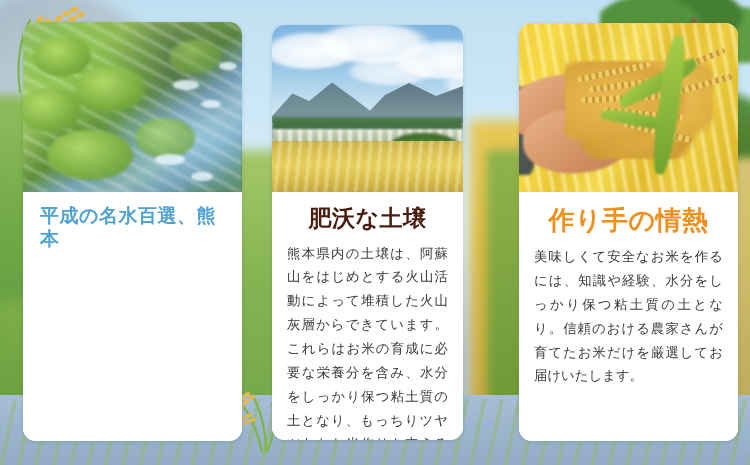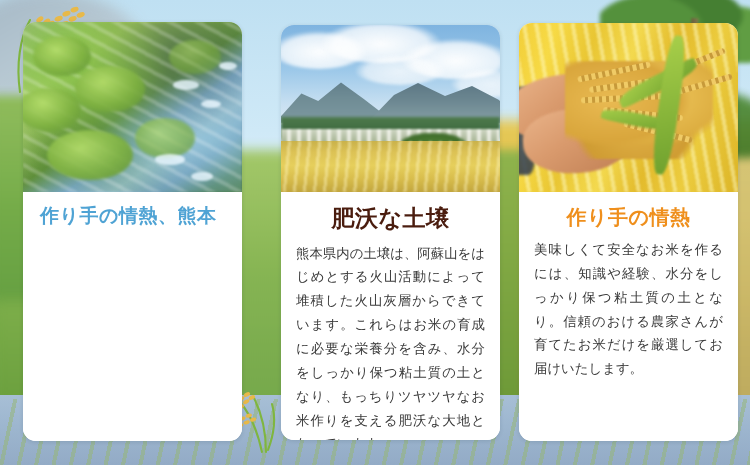--- a/index.html
+++ b/index.html
@@ -189,28 +189,28 @@
     text-justify: inter-character;
   }
 
   
   #card-1 { left: 23px; top: 22px; width: 219px; height: 419px; }
   #card-1 .card-photo { height: 170px; }
   #card-1 .card-title { color: #4fa3d4; font-size: 19px; text-align: left; padding-left: 1px; }
   #card-1 .card-body { padding: 0 16px; }
 
   
-  #card-2 { left: 281px; top: 25px; width: 219px; height: 415px; }
+  #card-2 { left: 272px; top: 25px; width: 191px; height: 415px; }
   #card-2 .card-photo { height: 167px; }
   #card-2 .card-title { color: #4a1c0e; font-size: 23px; }
 
   
   #card-3 { left: 519px; top: 23px; width: 219px; height: 418px; }
   #card-3 .card-photo { height: 169px; }
-  #card-3 .card-title { color: #ef8f1c; font-size: 20px; }
+  #card-3 .card-title { color: #ef8f1c; font-size: 26px; }
 
   
   .photo-spring {
     position: absolute; inset: 0;
     background:
       linear-gradient(118deg, rgba(255,255,255,.30) 0%, rgba(255,255,255,0) 30%),
       linear-gradient(145deg,
         #6f9e3e 0%, #88b84b 12%, #a9cf5f 24%,
         #7fae48 38%, #5f8f3a 50%,
         #7aa9cf 62%, #9cc3d9 72%,
@@ -442,21 +442,21 @@
       <div class="spring-blob" style="left:24px;  top:108px; width:86px; height:50px;"></div>
       <div class="spring-blob" style="left:112px; top:96px;  width:60px; height:40px; opacity:.7;"></div>
       <div class="spring-blob" style="left:146px; top:18px;  width:52px; height:34px; opacity:.55;"></div>
       <div class="spring-sparkle" style="left:150px; top:58px;  width:26px; height:10px;"></div>
       <div class="spring-sparkle" style="left:178px; top:78px;  width:20px; height:8px;"></div>
       <div class="spring-sparkle" style="left:132px; top:132px; width:30px; height:11px;"></div>
       <div class="spring-sparkle" style="left:168px; top:150px; width:22px; height:9px;"></div>
       <div class="spring-sparkle" style="left:196px; top:40px;  width:18px; height:8px;"></div>
     </div>
     <div class="card-body">
-      <h3 class="card-title" style="color: rgb(79, 163, 212);">作り手の情熱、熊本</h3>
+      <h3 class="card-title" style="color: rgb(79, 163, 212);">平成の名水百選、熊本</h3>
     </div>
   </div>
 
   <div class="card" id="card-2">
     <div class="card-photo">
       <div class="photo-aso">
         <div class="aso-sky"></div>
         <div class="aso-cloud" style="left:-10px; top:6px;  width:96px;  height:38px;"></div>
         <div class="aso-cloud" style="left:40px;  top:-4px; width:120px; height:42px;"></div>
         <div class="aso-cloud" style="left:120px; top:14px; width:110px; height:40px;"></div>

